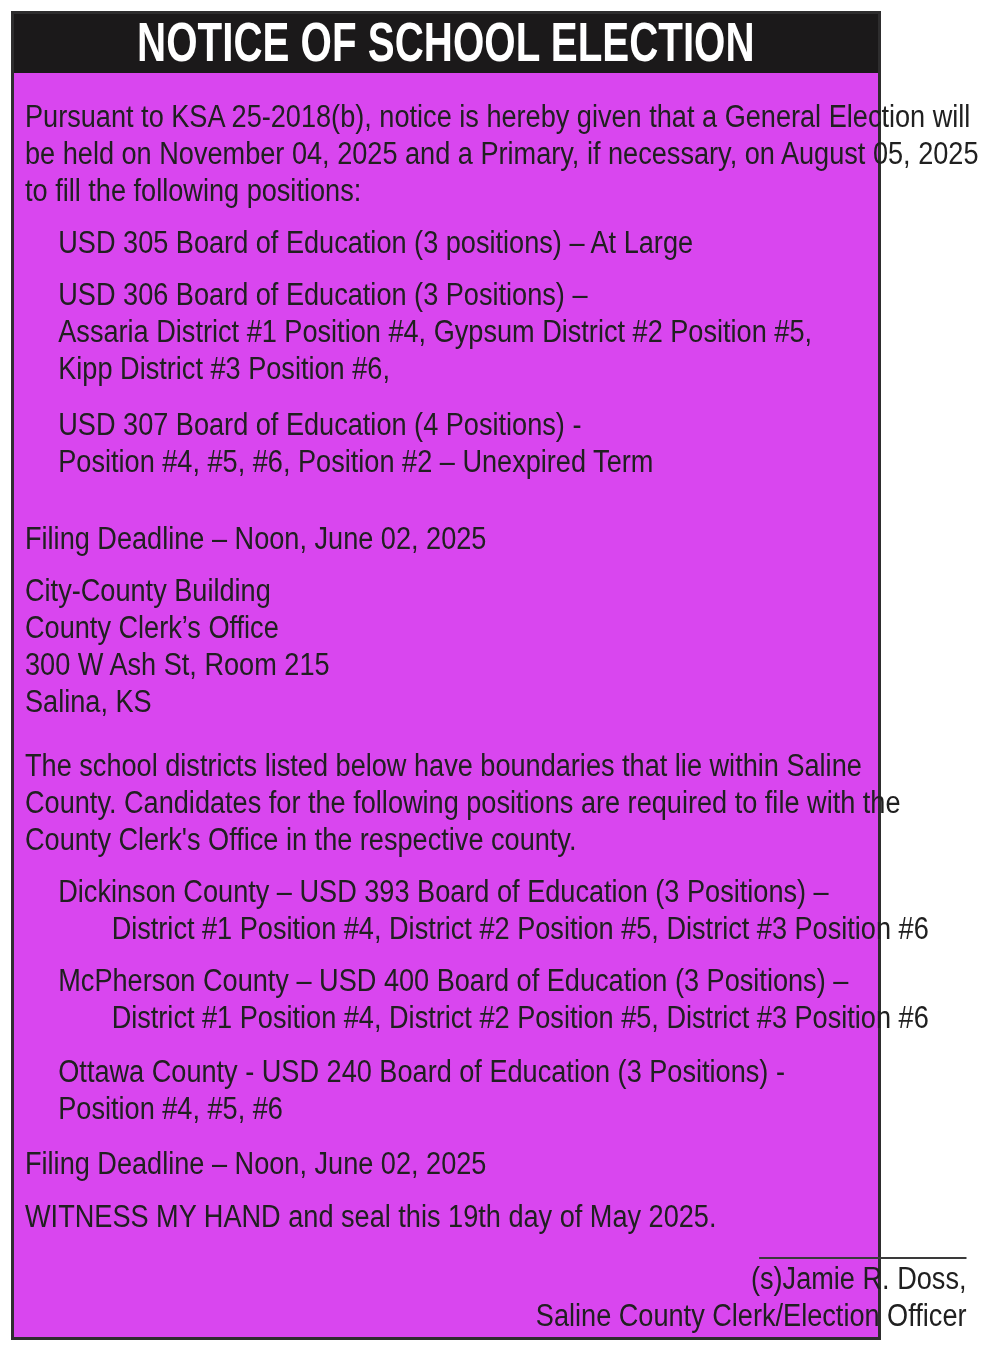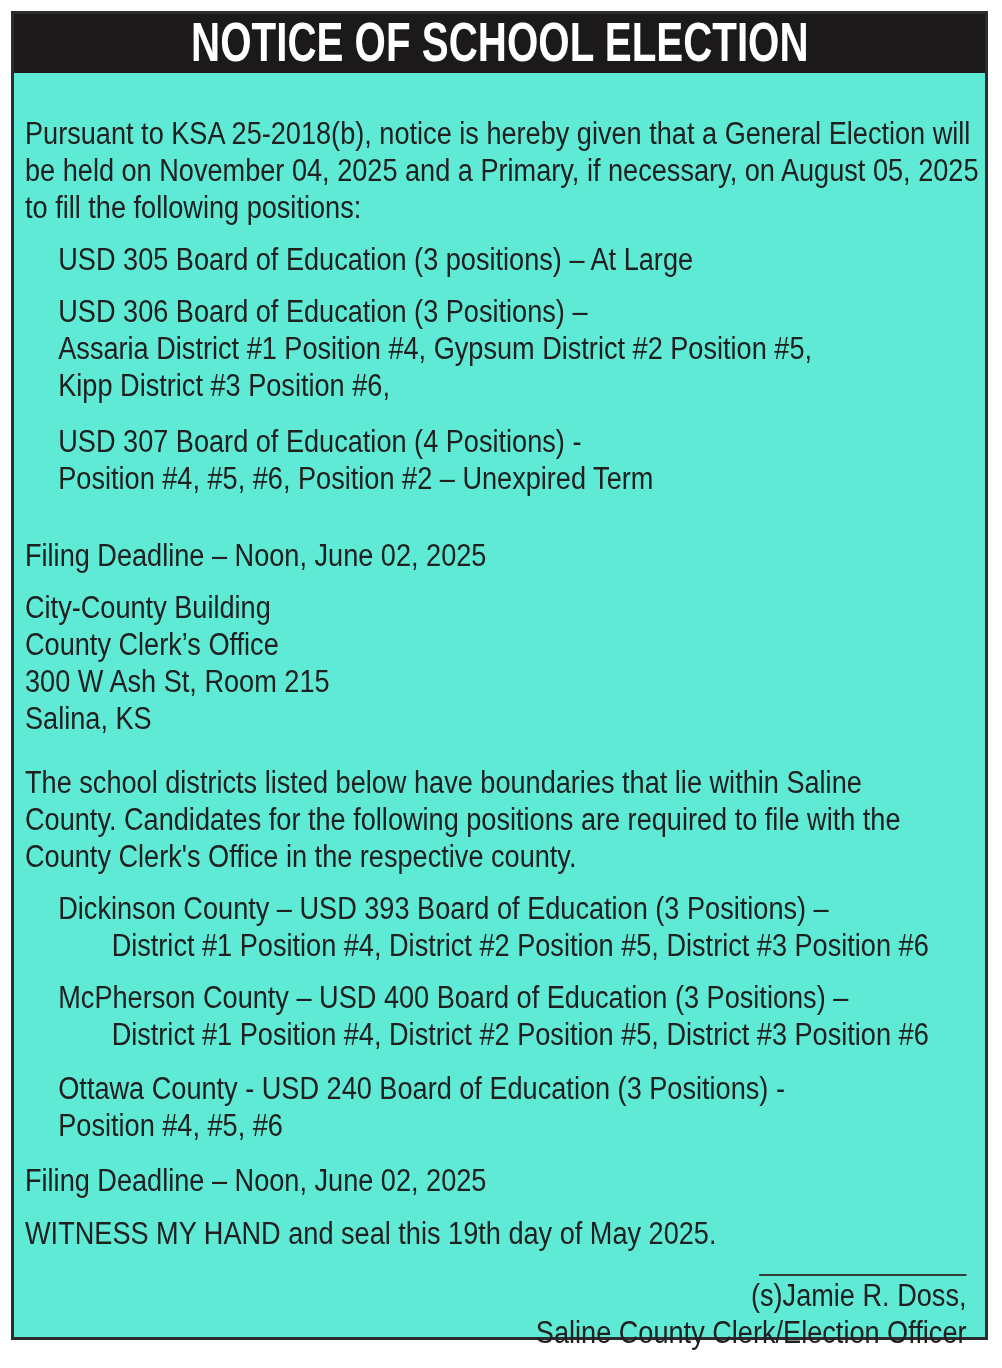--- a/index.html
+++ b/index.html
@@ -12,25 +12,25 @@
     height: 1368px;
     position: relative;
     overflow: hidden;
     font-family: "Liberation Sans", "DejaVu Sans", sans-serif;
     color: var(--text, #202020);
   }
   .notice {
     position: absolute;
     left: 11px;
     top: 11px;
-    width: 977px;
+    width: 870px;
     height: 1329px;
     border: 3px solid var(--border, #2e2d2e);
     box-sizing: border-box;
-    background: #5eead4;
+    background: #d946ef;
   }
   .header {
     height: 59px;
     background: var(--bar, #1b191a);
     display: flex;
     align-items: center;
     justify-content: center;
     overflow: hidden;
   }
   .title {
@@ -38,21 +38,21 @@
     font-weight: 700;
     font-size: 56px;
     line-height: 1;
     white-space: nowrap;
     transform: scaleX(0.72);
     transform-origin: 50% 50%;
     letter-spacing: 0px;
     padding-bottom: 3px;
   }
   .content {
-    padding: 42px 0 0 11px;
+    padding: 25px 0 0 11px;
   }
   .scalewrap {
     width: 1083px;
     transform: scaleX(0.875);
     transform-origin: 0 0;
     font-size: 31px;
     line-height: 37px;
     color: var(--text, #202020);
   }
   .ln { white-space: nowrap; }

